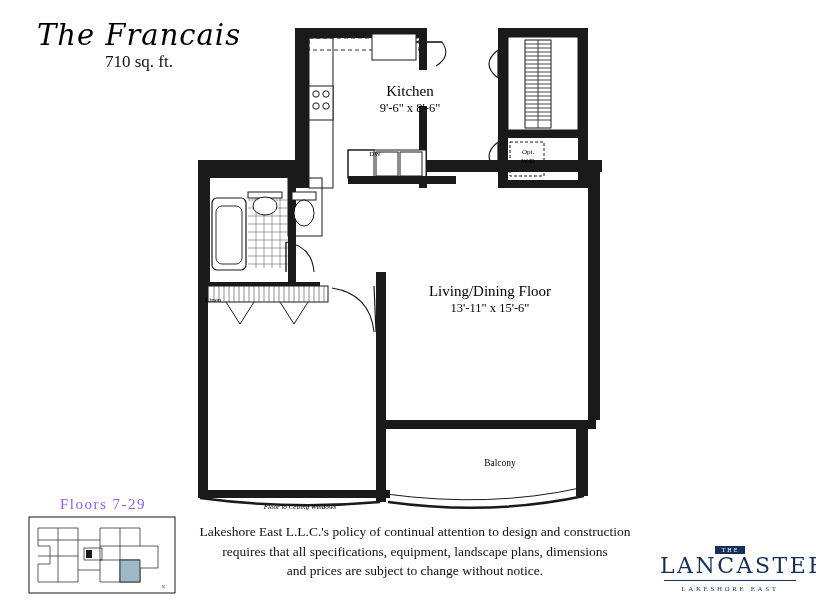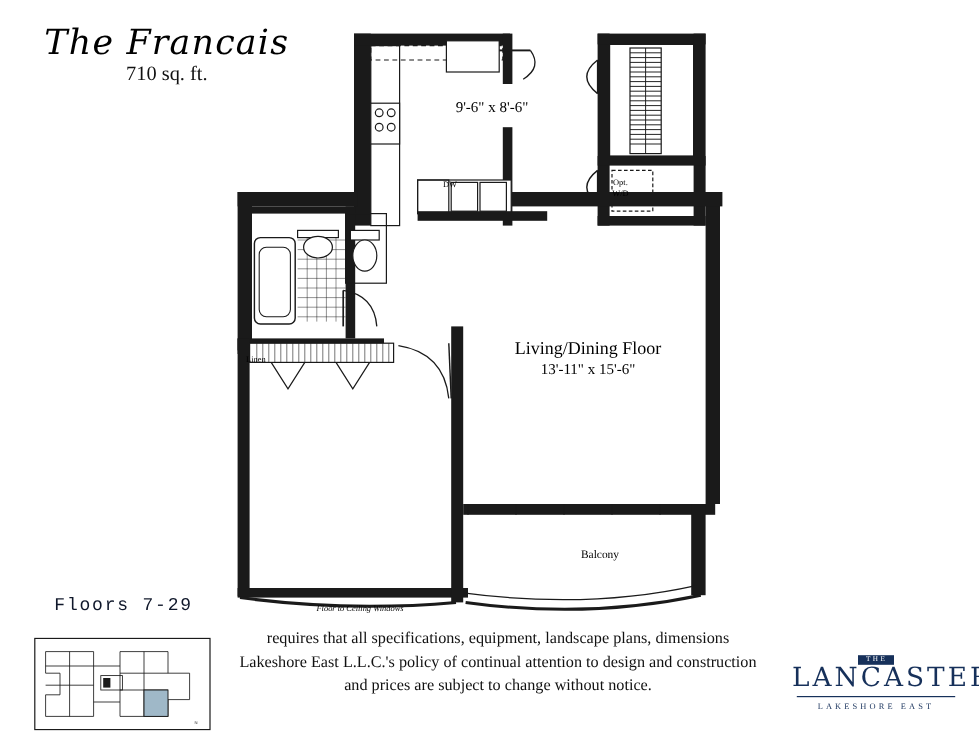--- a/index.html
+++ b/index.html
@@ -71,37 +71,37 @@
   }
   .room-label.small .name { font-size: 9.5px; }
   .room-label.tiny .name { font-size: 7px; }
 
   #label-kitchen { left: 350px; top: 82px; width: 120px; }
   #label-living  { left: 400px; top: 282px; width: 180px; }
   #label-bedroom { left: 230px; top: 358px; width: 130px; }
   #label-balcony { left: 455px; top: 458px; width: 90px; }
   #label-linen   { left: 205px; top: 296px; width: 34px; text-align: left;}
   #label-dw      { left: 362px; top: 150px; width: 26px; }
-  #label-optwd   { left: 497px; top: 148px; width: 40px; }
+  #label-optwd   { left: 508px; top: 148px; width: 40px; }
   #label-ftc     { left: 240px; top: 503px; width: 120px; font-style: italic; }
 
   
   .floors-key {
     position: absolute;
     left: 28px;
     top: 496px;
     width: 150px;
   }
   .floors-title {
-    font-family: Liberation Mono, monospace;
+    font-family: Liberation Serif, serif;
     font-size: 15px;
     letter-spacing: 1.5px;
-    color: #0f172a;
+    color: #8b5cf6;
     text-align: center;
-    padding-bottom: 18px;
+    padding-bottom: 3px;
   }
   .keyplan {
     width: 148px;
     height: 78px;
   }
 
   
   .disclaimer {
     position: absolute;
     left: 180px;
@@ -324,20 +324,21 @@
         <line x1="210" y1="410" x2="210" y2="419"></line>
         <line x1="250" y1="410" x2="250" y2="419"></line>
         <line x1="290" y1="410" x2="290" y2="419"></line>
         <line x1="330" y1="410" x2="330" y2="419"></line>
         <line x1="370" y1="410" x2="370" y2="419"></line>
       </g>
     </g>
   </svg>
 
   <div class="room-label" id="label-kitchen">
+    <div class="name">Kitchen</div>
     <div class="dims">9'-6" x 8'-6"</div>
   </div>
 
   <div class="room-label" id="label-living">
     <div class="name">Living/Dining Floor</div>
     <div class="dims">13'-11" x 15'-6"</div>
   </div>
 
 
   <div class="room-label small" id="label-balcony">
@@ -377,22 +378,22 @@
         <line x1="72" y1="24" x2="72" y2="54"></line>
         <rect x="56" y="32" width="18" height="12"></rect>
         <rect x="58" y="34" width="6" height="8" fill="#1a1a1a" stroke="none"></rect>
       </g>
       <rect x="92" y="44" width="20" height="22" fill="#9fb8c8" stroke="#1a1a1a" stroke-width="0.8"></rect>
       <text x="134" y="72" font-family="Liberation Sans, sans-serif" font-size="3.5" fill="#1a1a1a">N</text>
     </svg>
   </div>
 
   <div class="disclaimer">
+    <div>Lakeshore East L.L.C.'s policy of continual attention to design and construction</div>
     <div>requires that all specifications, equipment, landscape plans, dimensions</div>
-    <div>Lakeshore East L.L.C.'s policy of continual attention to design and construction</div>
     <div>and prices are subject to change without notice.</div>
   </div>
 
   <div class="logo">
     <div class="the-badge">THE</div>
     <div class="wordmark">LANCASTER</div>
     <div class="logo-rule"></div>
     <div class="sub">LAKESHORE EAST</div>
   </div>
 

